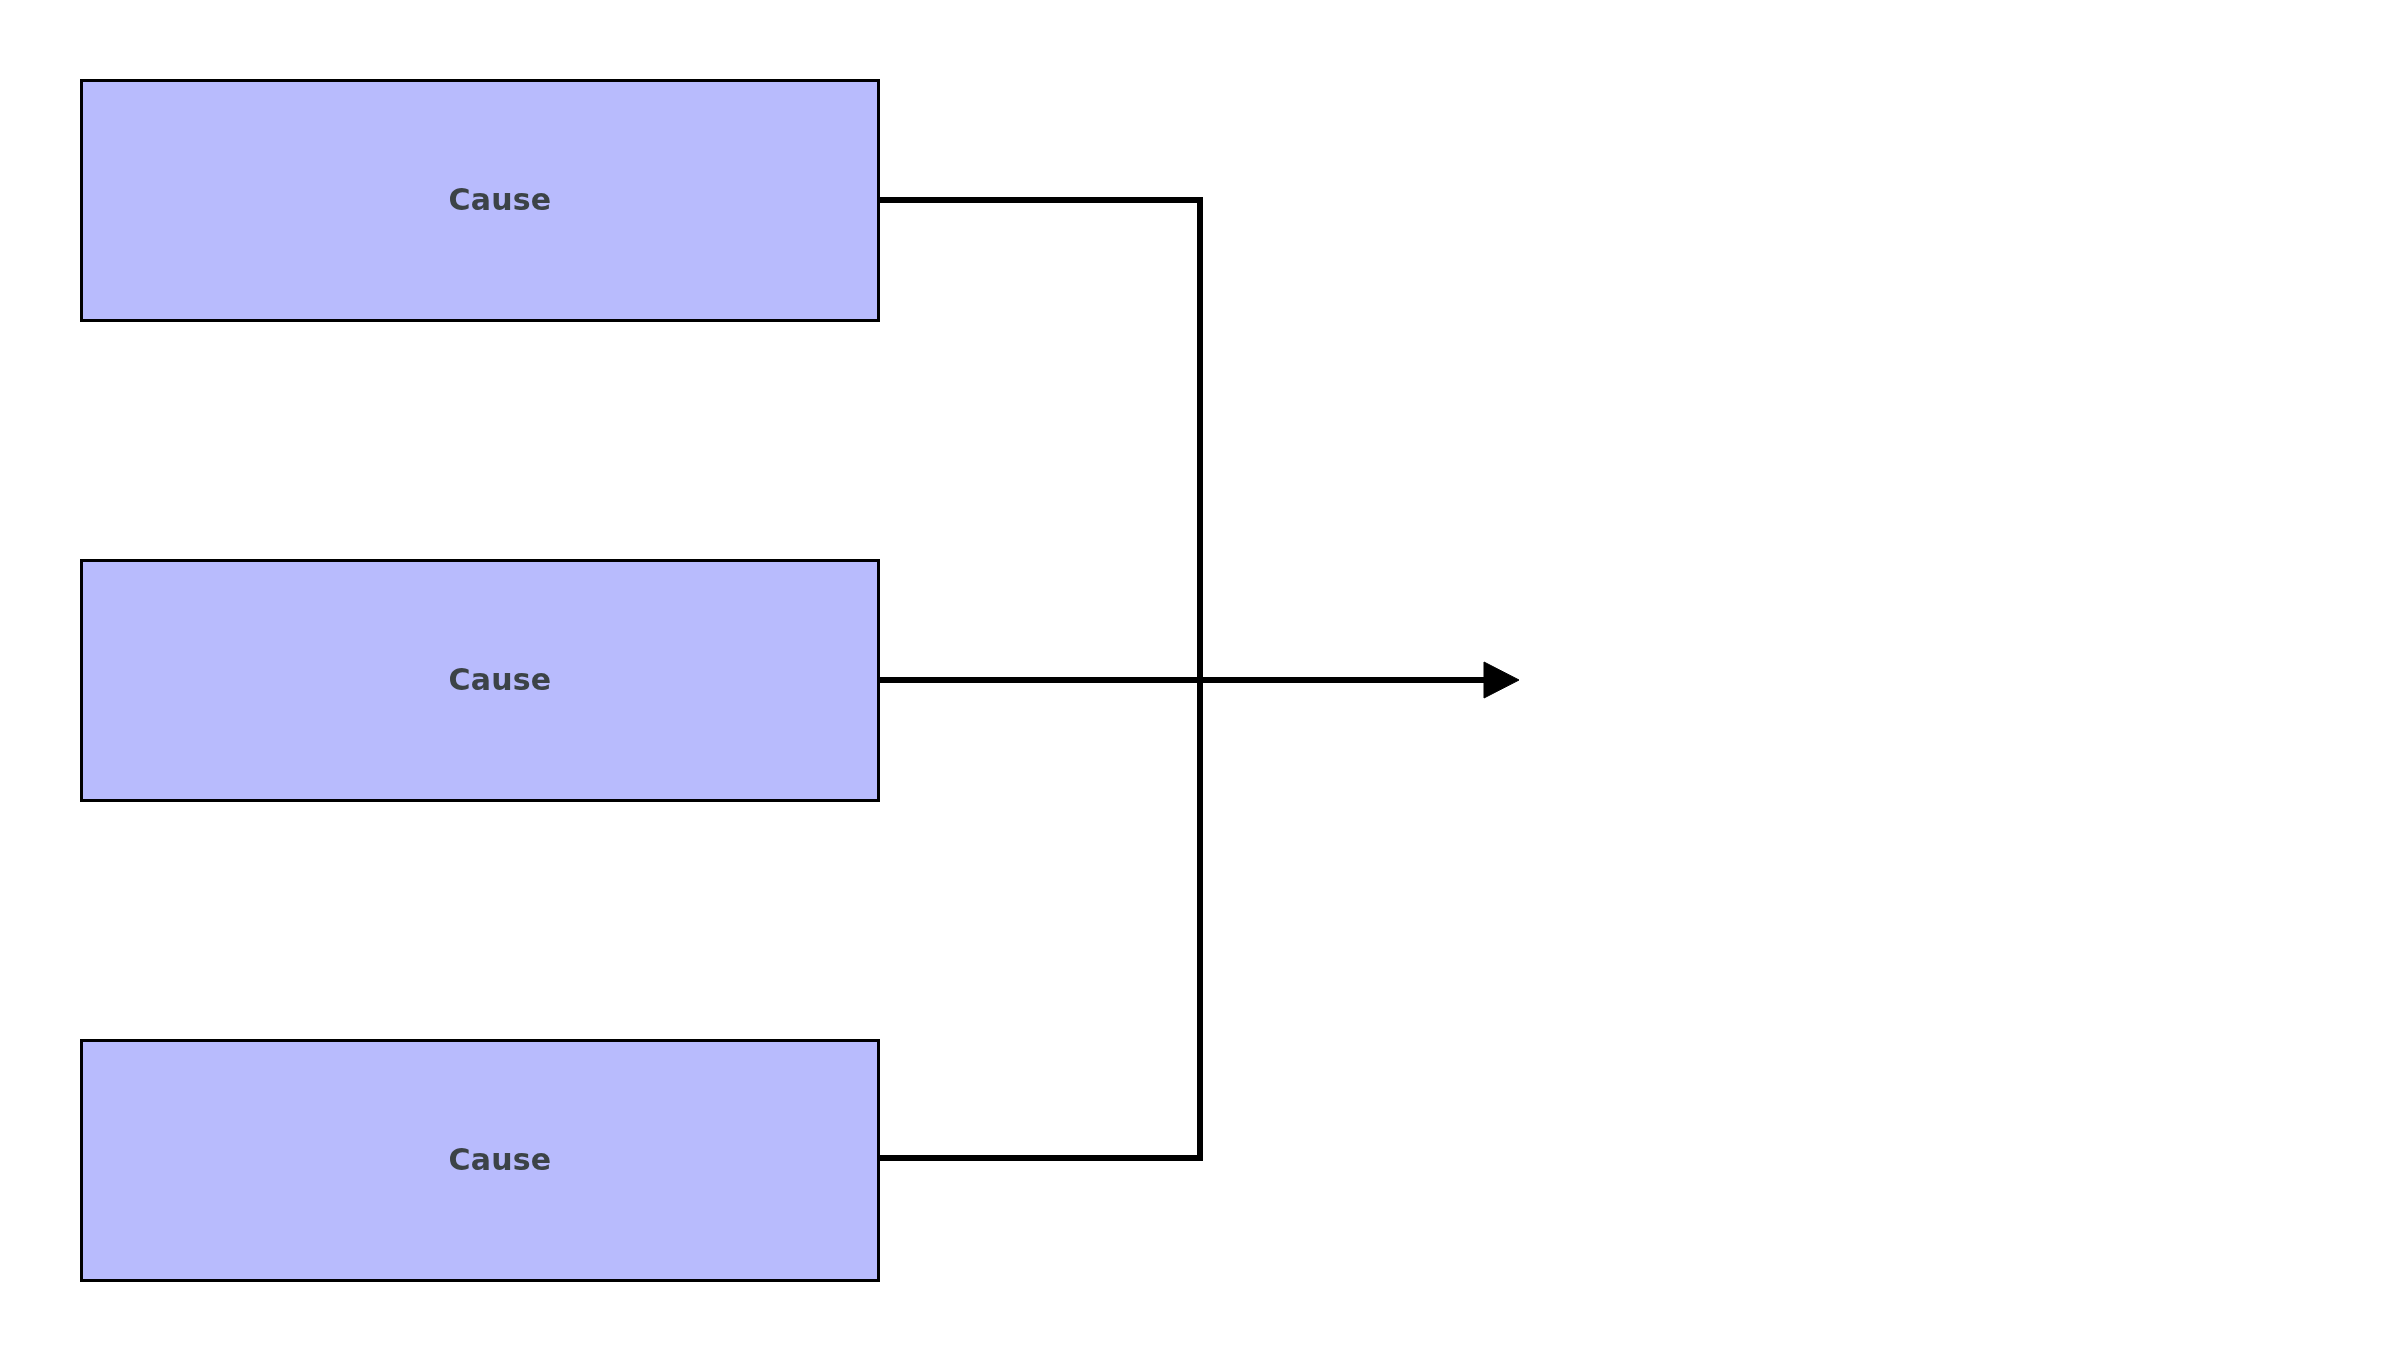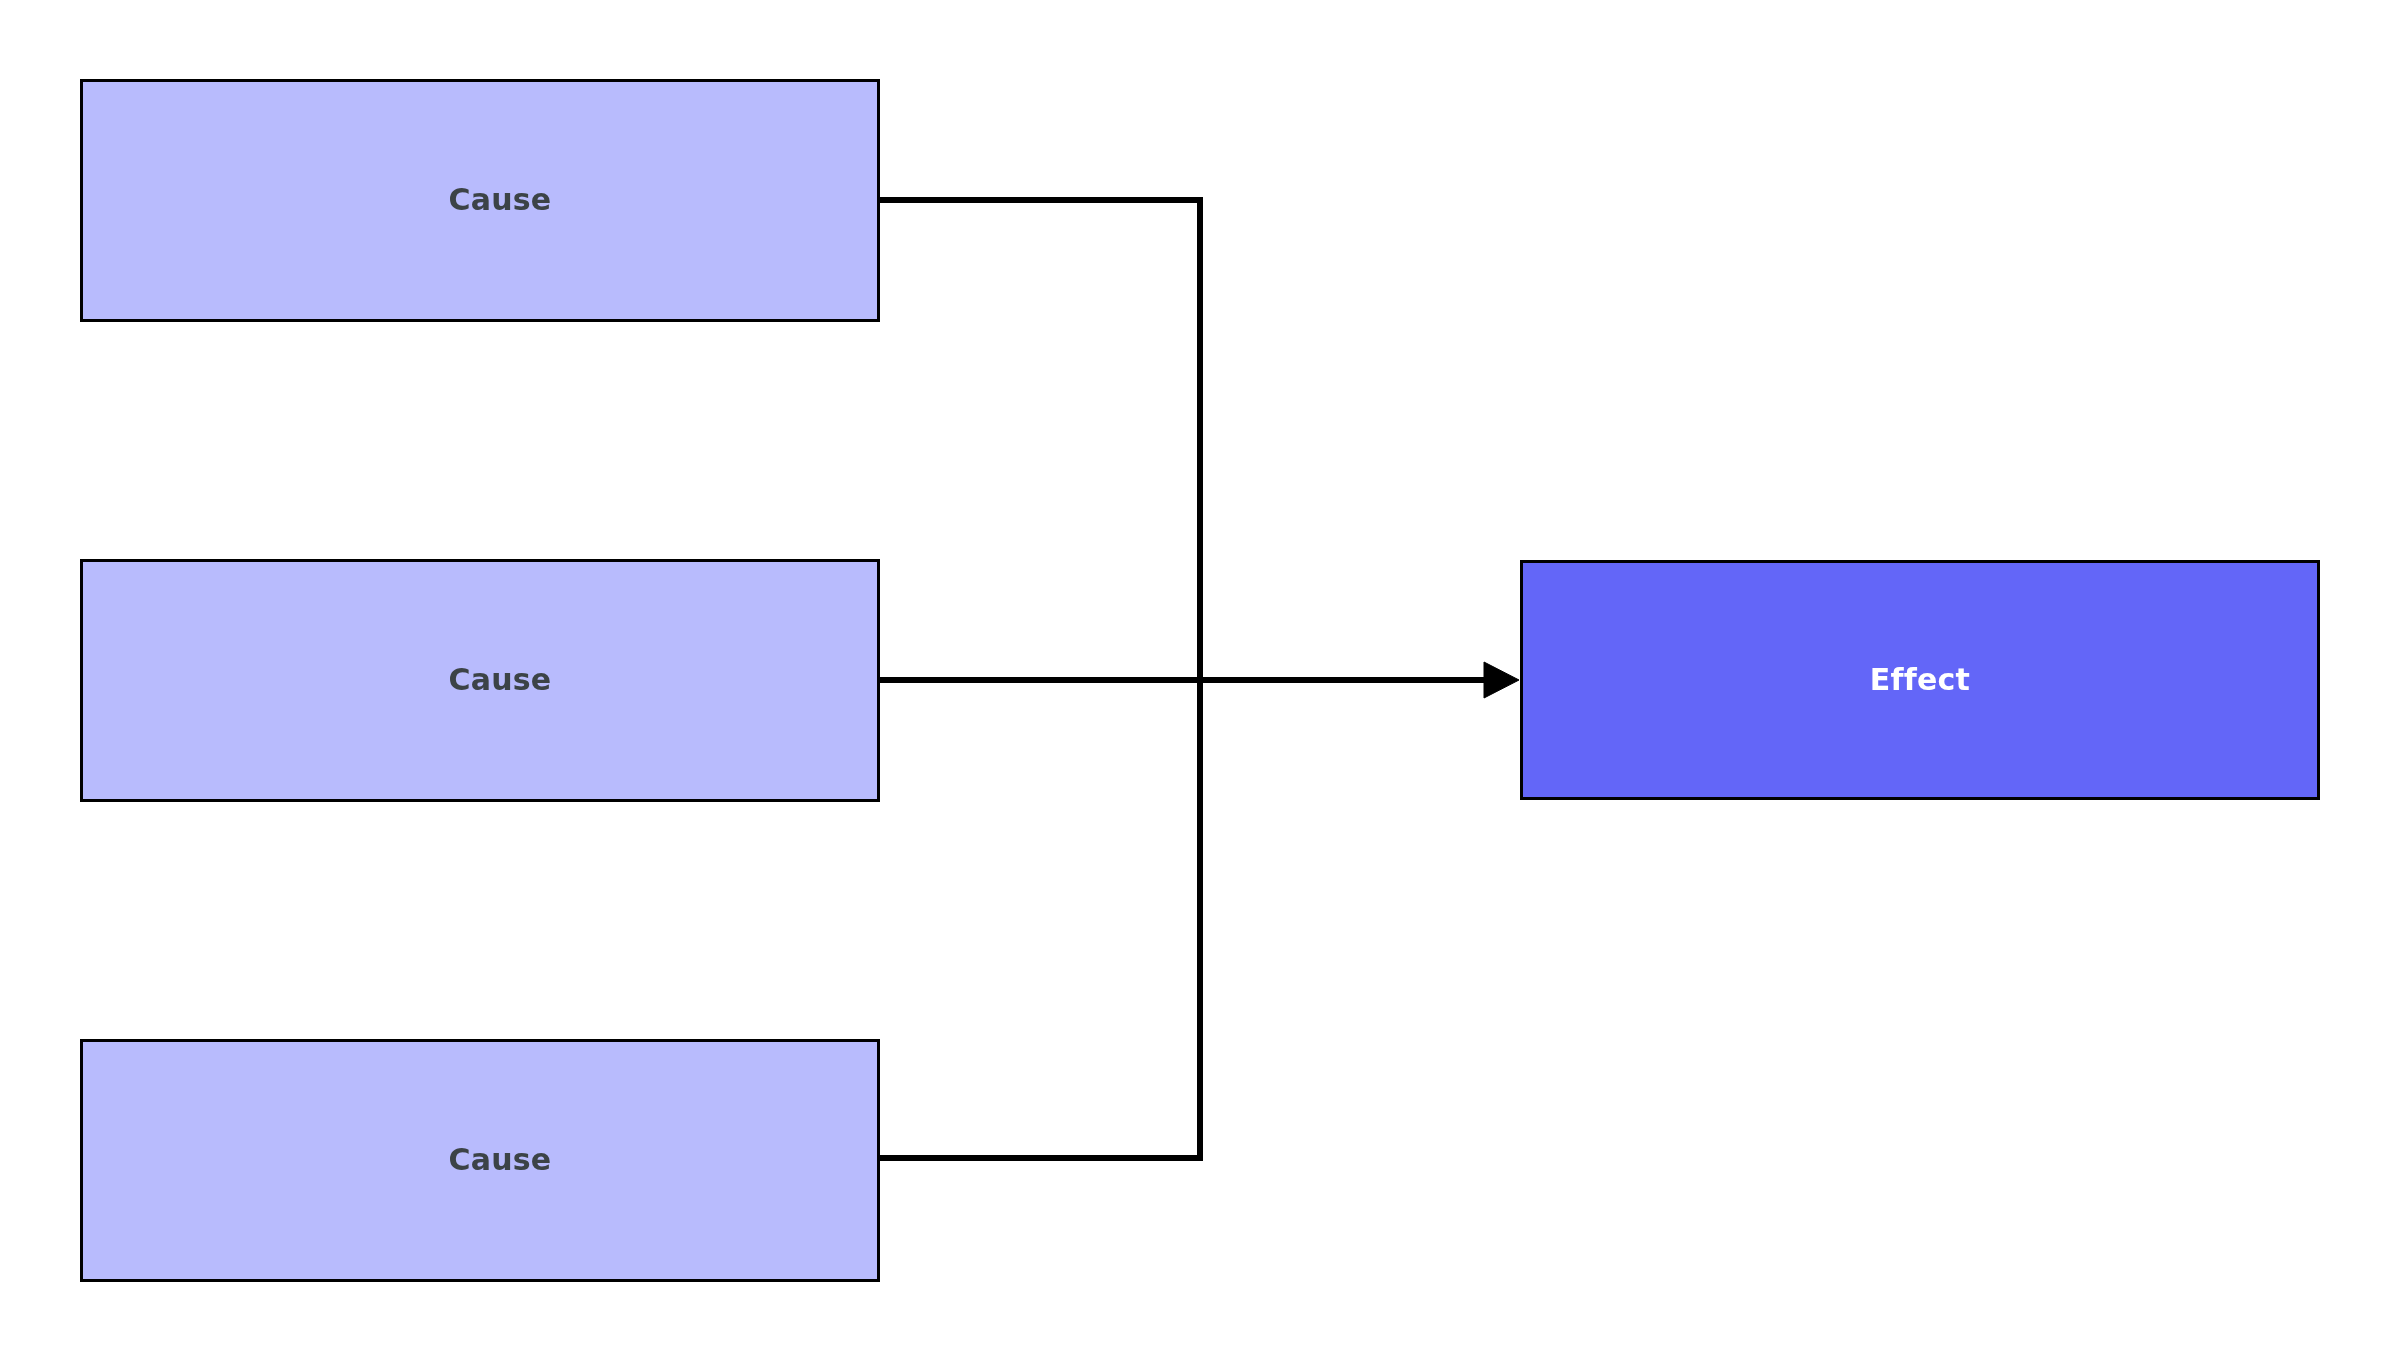--- a/index.html
+++ b/index.html
@@ -89,17 +89,14 @@
   </div>
 
   <div class="node node-cause" id="node-cause-2">
     <span class="node-label">Cause</span>
   </div>
 
   <div class="node node-cause" id="node-cause-3">
     <span class="node-label">Cause</span>
   </div>
 
-  <div class="node node-effect" id="node-effect-1">
-    <span class="node-label">Effect</span>
-  </div>
 
 </div>
 
 </body></html>

